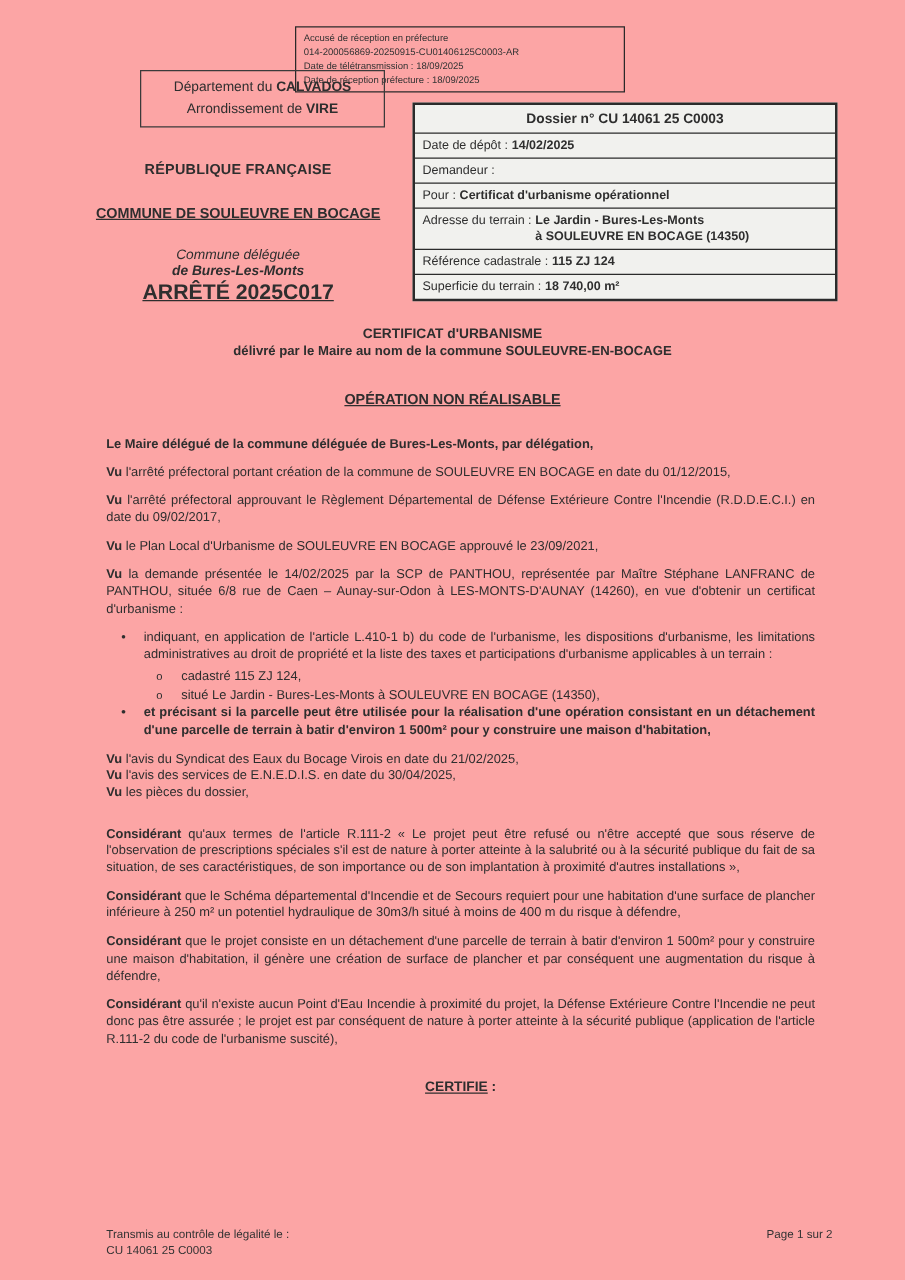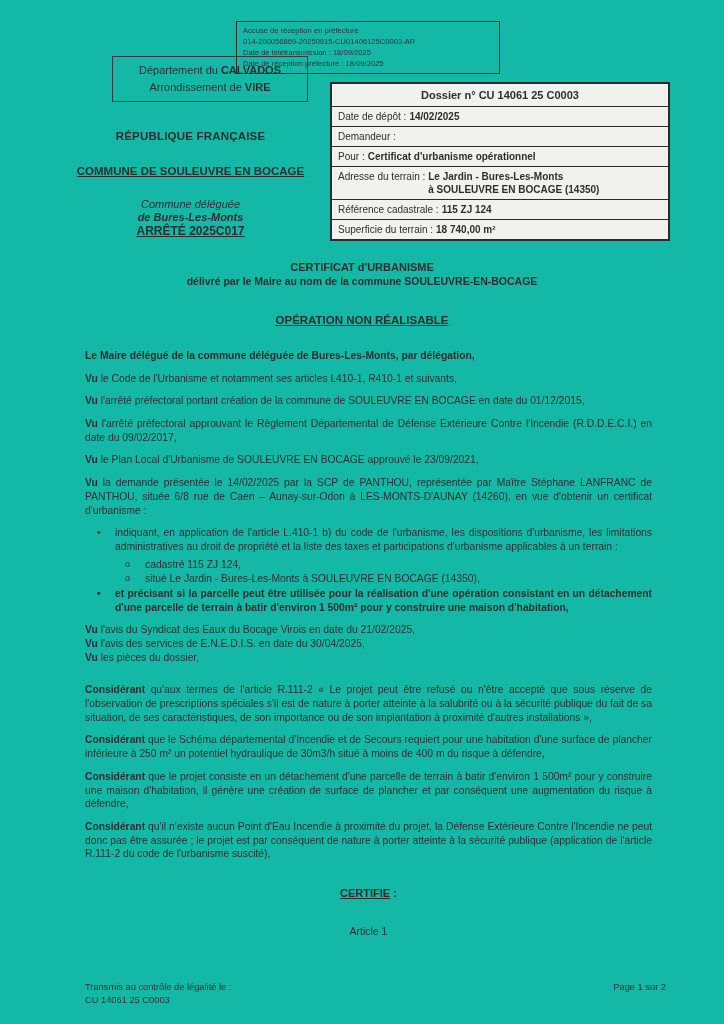--- a/index.html
+++ b/index.html
@@ -1,38 +1,38 @@
 <!DOCTYPE html>
 <html><head>
 <meta charset="utf-8">
 <style>
   html,body { margin:0; padding:0; background:#e8e8e8; }
   .page {
     position:relative; width:724px; height:1024px; margin:0 auto;
-    background:#14b8a6; color:#2e2e2e; overflow:hidden;
+    background:#fca5a5; color:#2e2e2e; overflow:hidden;
     font-family:"Liberation Sans","DejaVu Sans",sans-serif;
   }
   
   .header { position:relative; height:245px; }
   .stamp {
     position:absolute; left:236px; top:21px; width:250px;
     border:1.5px solid #2a2a2a; padding:3px 6px 4px 6px;
     font-size:7.6px; line-height:1.45; color:#333;
   }
   .dept-box {
     position:absolute; left:112px; top:56px; width:186px;
     border:1.5px solid #3a3a3a; padding:5px 4px 6px 4px;
     text-align:center; font-size:11px; line-height:1.5;
   }
   .left-col { position:absolute; left:48px; top:130px; width:285px; text-align:center; }
   .republique { font-size:11.5px; font-weight:bold; letter-spacing:0.2px; }
   .commune { font-size:11.5px; font-weight:bold; text-decoration:underline; margin-top:23px; white-space:nowrap; }
   .delegated  { font-style:italic; font-size:11px; margin-top:21px; }
   .delegated2 { font-style:italic; font-weight:bold; font-size:11px; margin-top:1px; }
-  .arrete { font-weight:bold; font-size:12px; text-decoration:underline; margin-top:1px; }
+  .arrete { font-weight:bold; font-size:17px; text-decoration:underline; margin-top:1px; }
   .dossier-table {
     position:absolute; left:330px; top:82px; width:336px;
     border:2px solid #2b2b2b; background:#f1f1ee; font-size:10px; line-height:1.3;
   }
   .dossier-row { border-top:1.2px solid #2b2b2b; padding:3px 6px; }
   .dossier-row.title-row { border-top:none; text-align:center; font-weight:bold; font-size:11px; padding:4px 6px; }
   .row-flex { display:flex; }
   .row-label { white-space:nowrap; margin-right:3px; }
   .row-value { font-weight:bold; }
   
@@ -122,21 +122,20 @@
   </div>
 
   <div class="title-block">
     <div class="cert-title">CERTIFICAT d'URBANISME</div>
     <div class="cert-sub">délivré par le Maire au nom de la commune SOULEUVRE-EN-BOCAGE</div>
     <div><span class="operation">OPÉRATION NON RÉALISABLE</span></div>
   </div>
 
   <div class="body">
     <p class="bold">Le Maire délégué de la commune déléguée de Bures-Les-Monts, par délégation,</p>
-    <p><span class="lead">Vu</span><span> le Code de l'Urbanisme et notamment ses articles L410-1, R410-1 et suivants,</span></p>
     <p><span class="lead">Vu</span><span> l'arrêté préfectoral portant création de la commune de SOULEUVRE EN BOCAGE en date du 01/12/2015,</span></p>
     <p><span class="lead">Vu</span><span> l'arrêté préfectoral approuvant le Règlement Départemental de Défense Extérieure Contre l'Incendie (R.D.D.E.C.I.) en date du 09/02/2017,</span></p>
     <p><span class="lead">Vu</span><span> le Plan Local d'Urbanisme de SOULEUVRE EN BOCAGE approuvé le 23/09/2021,</span></p>
     <p><span class="lead">Vu</span><span> la demande présentée le 14/02/2025 par la SCP de PANTHOU, représentée par Maître Stéphane LANFRANC de PANTHOU, située 6/8 rue de Caen – Aunay-sur-Odon à LES-MONTS-D'AUNAY (14260), en vue d'obtenir un certificat d'urbanisme :</span></p>
 
     <ul class="bullets">
       <li class="b1">indiquant, en application de l'article L.410-1 b) du code de l'urbanisme, les dispositions d'urbanisme, les limitations administratives au droit de propriété et la liste des taxes et participations d'urbanisme applicables à un terrain :</li>
       <li class="b2">cadastré 115 ZJ 124,</li>
       <li class="b2">situé Le Jardin - Bures-Les-Monts à SOULEUVRE EN BOCAGE (14350),</li>
       <li class="b1 bold">et précisant si la parcelle peut être utilisée pour la réalisation d'une opération consistant en un détachement d'une parcelle de terrain à batir d'environ 1 500m² pour y construire une maison d'habitation,</li>
@@ -146,21 +145,20 @@
     <p class="tight"><span class="lead">Vu</span><span> l'avis des services de E.N.E.D.I.S. en date du 30/04/2025,</span></p>
     <p class="after-tight"><span class="lead">Vu</span><span> les pièces du dossier,</span></p>
 
     <p><span class="lead">Considérant</span><span> qu'aux termes de l'article R.111-2 « Le projet peut être refusé ou n'être accepté que sous réserve de l'observation de prescriptions spéciales s'il est de nature à porter atteinte à la salubrité ou à la sécurité publique du fait de sa situation, de ses caractéristiques, de son importance ou de son implantation à proximité d'autres installations »,</span></p>
     <p><span class="lead">Considérant</span><span> que le Schéma départemental d'Incendie et de Secours requiert pour une habitation d'une surface de plancher inférieure à 250 m² un potentiel hydraulique de 30m3/h situé à moins de 400 m du risque à défendre,</span></p>
     <p><span class="lead">Considérant</span><span> que le projet consiste en un détachement d'une parcelle de terrain à batir d'environ 1 500m² pour y construire une maison d'habitation, il génère une création de surface de plancher et par conséquent une augmentation du risque à défendre,</span></p>
     <p><span class="lead">Considérant</span><span> qu'il n'existe aucun Point d'Eau Incendie à proximité du projet, la Défense Extérieure Contre l'Incendie ne peut donc pas être assurée ; le projet est par conséquent de nature à porter atteinte à la sécurité publique (application de l'article R.111-2 du code de l'urbanisme suscité),</span></p>
 
     <div class="certifie"><span class="und">CERTIFIE</span><span> :</span></div>
 
-    <div class="article-title">Article 1</div>
 
   </div>
 
   <div class="footer">
     <div>
       <div>Transmis au contrôle de légalité le :</div>
       <div>CU 14061 25 C0003</div>
     </div>
     <div>Page 1 sur 2</div>
   </div>

